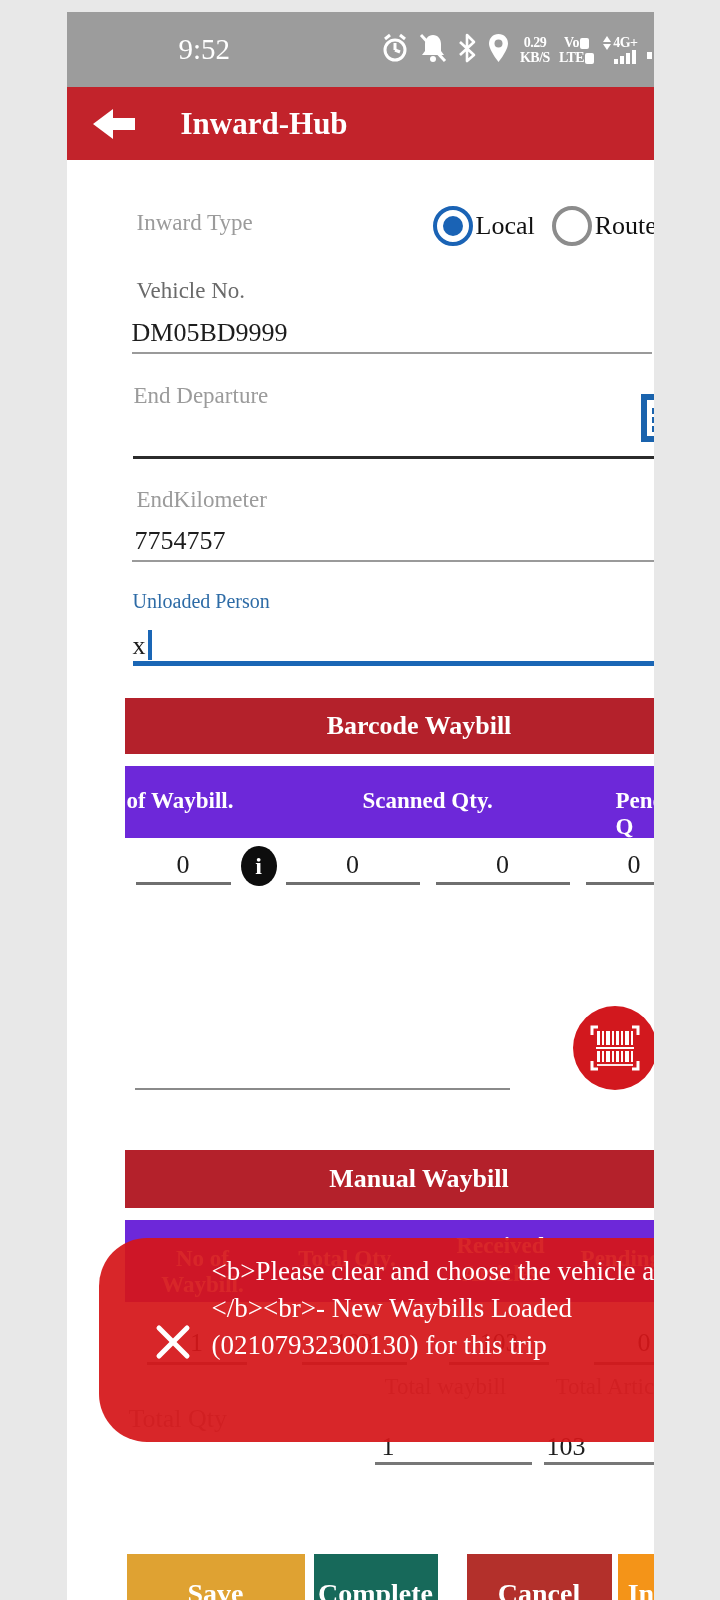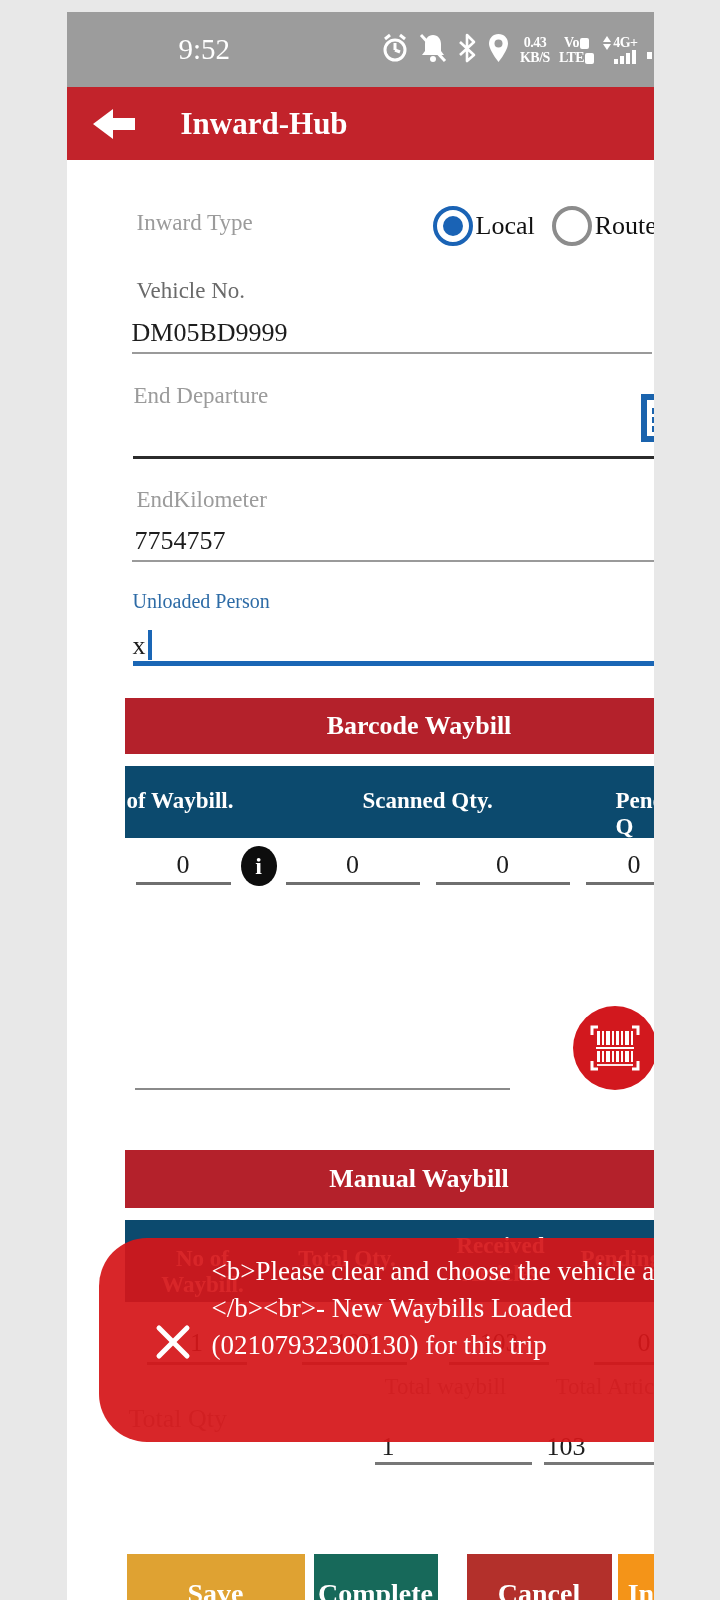--- a/index.html
+++ b/index.html
@@ -39,21 +39,21 @@
   .uline { background:#9a9a9a; height:2px; }
   .radio-outer { width:40px; height:40px; border-radius:50%; border:4px solid #1a63b5; display:flex; align-items:center; justify-content:center; background:#fff; }
   .radio-outer.gray { border-color:#8c8c8c; }
   .radio-dot { width:20px; height:20px; border-radius:50%; background:#1a63b5; }
   .radio-lbl { font-size:26px; color:#111; }
   .infoc { background:#0d0d0d; border-radius:50%; color:#fff; display:flex; align-items:center; justify-content:center; font-weight:bold; }
   .cursorbar { display:inline-block; width:4px; height:30px; background:#1a66b5; vertical-align:-6px; margin-left:2px; }
 
   
   .redbar { background:#b4212b; color:#fff; font-weight:bold; text-align:center; }
-  .band { background:#0c4a6e; overflow:hidden; }
+  .band { background:#6d28d9; overflow:hidden; }
   .bandtxt { position:absolute; color:#fff; font-weight:bold; font-size:23px; }
   .cellval { position:absolute; font-size:26px; color:#1d1d1d; text-align:center; }
   .cellu { position:absolute; height:3px; background:#6f6f6f; }
 
   
   .scanbtn { left:506px; top:994px; width:84px; height:84px; border-radius:50%; background:#d2181e; display:flex; align-items:center; justify-content:center; }
 
   
   .toast { left:32px; top:1226px; width:656px; height:204px; border-radius:48px;
     background:rgba(213,21,25,0.93); z-index:50; }
@@ -92,21 +92,21 @@
             <polyline points="3,10 17,23 10,29 10,3 17,10 3,23" stroke="#fff" stroke-width="2.6" fill="none" stroke-linejoin="round"></polyline>
           </svg>
       </span>
       <span>
         <svg width="25" height="32" viewBox="0 0 25 32">
             <path d="M12.5 2 C7 2 3 6.2 3 11.6 C3 18.5 12.5 30 12.5 30 C12.5 30 22 18.5 22 11.6 C22 6.2 18 2 12.5 2 Z" fill="#fff"></path>
             <circle cx="12.5" cy="11.5" r="4" fill="#9c9c9c"></circle>
           </svg>
       </span>
       <span class="sb-txt">
-        <span>0.43</span><br>
+        <span>0.29</span><br>
         <span>KB/S</span>
       </span>
       <span class="sb-txt">
         <span>Vo</span><span class="simsq"></span><br>
         <span>LTE</span><span class="simsq"></span>
       </span>
       <span class="fourg">
         <span class="fourg-top">
           <span class="arrs">
               <span class="tri-up"></span>

